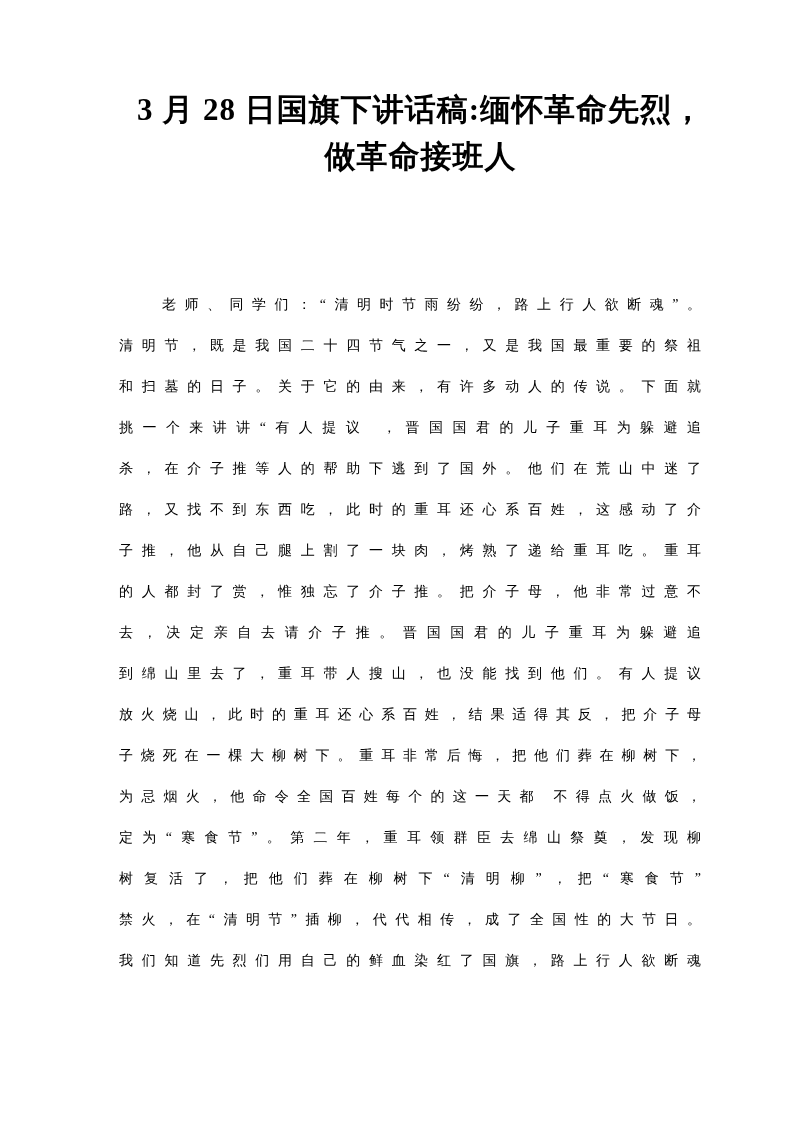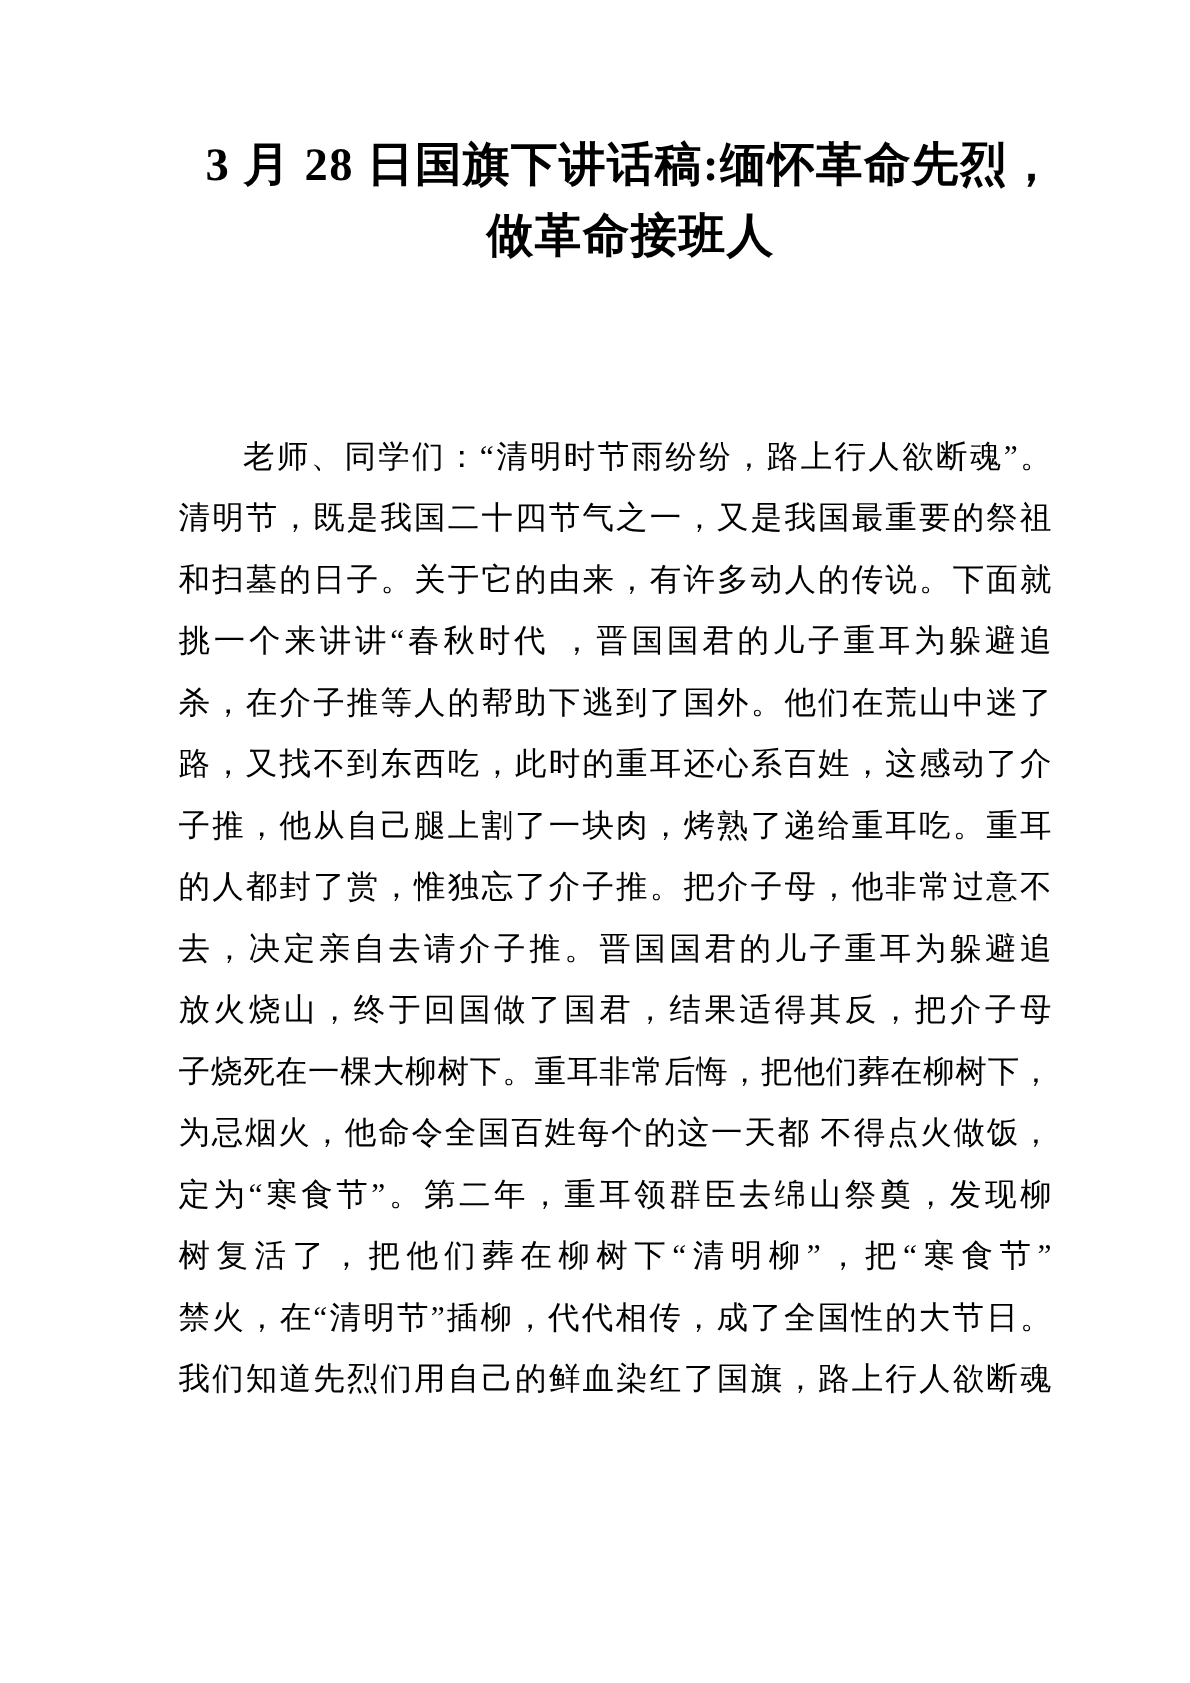--- a/index.html
+++ b/index.html
@@ -29,21 +29,21 @@
   .title-line {
     display: block;
   }
   .doc-body {
     position: absolute;
     top: 284px;
     left: 119px;
     width: 582px;
   }
   .line {
-    font-size: 21px;
+    font-size: 14px;
     line-height: 41px;
     height: 41px;
     text-align: justify;
     text-align-last: justify;
     -moz-text-align-last: justify;
     word-break: keep-all;
     white-space: normal;
   }
   .line.first {
     text-indent: 43px;
@@ -54,27 +54,28 @@
 
 <div class="page">
   <h1 class="title">
     <span class="title-line">3 月 28 日国旗下讲话稿:缅怀革命先烈，</span>
     <span class="title-line">做革命接班人</span>
   </h1>
   <div class="doc-body">
       <div class="line first">老师、同学们：“清明时节雨纷纷，路上行人欲断魂”。</div>
       <div class="line">清明节，既是我国二十四节气之一，又是我国最重要的祭祖</div>
       <div class="line">和扫墓的日子。关于它的由来，有许多动人的传说。下面就</div>
-      <div class="line">挑一个来讲讲“春秋时代 ，晋国国君的儿子重耳为躲避追</div>
+      <div class="line">挑一个来讲讲“有人提议 ，晋国国君的儿子重耳为躲避追</div>
       <div class="line">杀，在介子推等人的帮助下逃到了国外。他们在荒山中迷了</div>
       <div class="line">路，又找不到东西吃，此时的重耳还心系百姓，这感动了介</div>
       <div class="line">子推，他从自己腿上割了一块肉，烤熟了递给重耳吃。重耳</div>
       <div class="line">的人都封了赏，惟独忘了介子推。把介子母，他非常过意不</div>
       <div class="line">去，决定亲自去请介子推。晋国国君的儿子重耳为躲避追</div>
-      <div class="line">放火烧山，终于回国做了国君，结果适得其反，把介子母</div>
+      <div class="line">到绵山里去了，重耳带人搜山，也没能找到他们。有人提议</div>
+      <div class="line">放火烧山，此时的重耳还心系百姓，结果适得其反，把介子母</div>
       <div class="line">子烧死在一棵大柳树下。重耳非常后悔，把他们葬在柳树下，</div>
       <div class="line">为忌烟火，他命令全国百姓每个的这一天都 不得点火做饭，</div>
       <div class="line">定为“寒食节”。第二年，重耳领群臣去绵山祭奠，发现柳</div>
       <div class="line">树复活了，把他们葬在柳树下“清明柳”，把“寒食节”</div>
       <div class="line">禁火，在“清明节”插柳，代代相传，成了全国性的大节日。</div>
       <div class="line">我们知道先烈们用自己的鲜血染红了国旗，路上行人欲断魂</div>
     </div>
 </div>
 
 </body></html>

